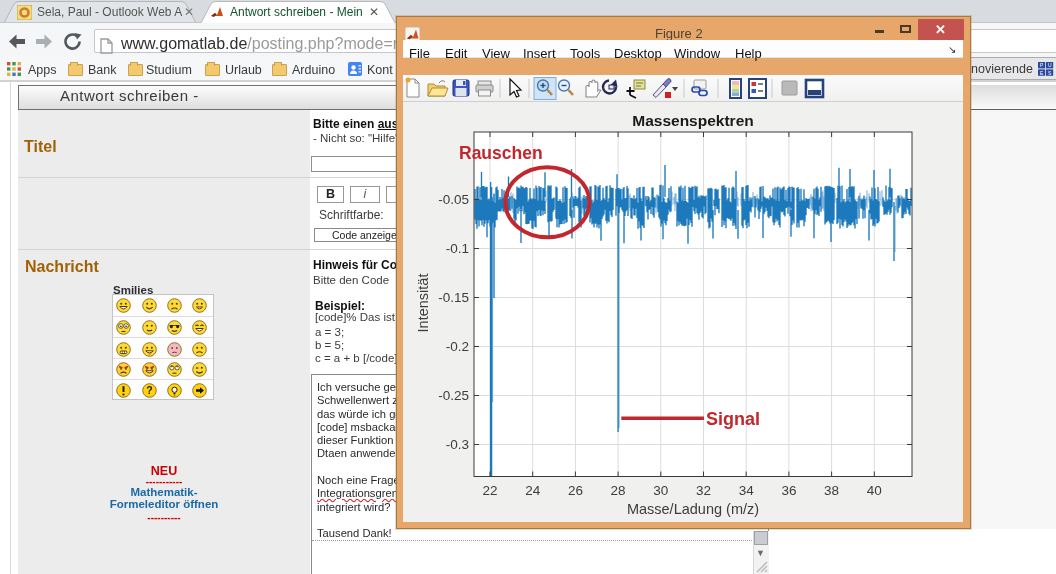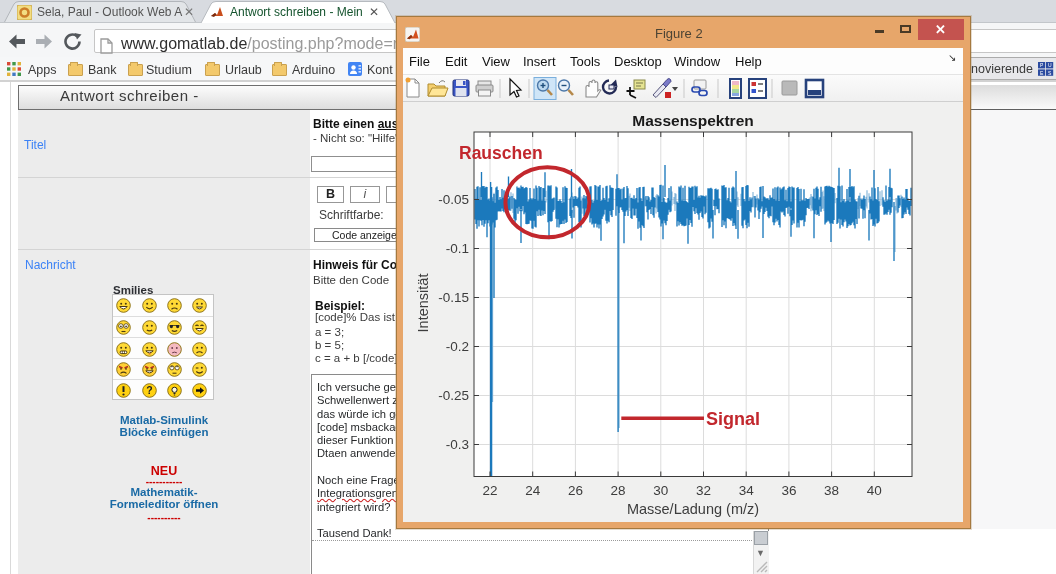--- a/index.html
+++ b/index.html
@@ -14,32 +14,32 @@
 #urlbox{left:94px;top:29px;width:980px;height:24px;background:#fff;border:1px solid #c6c6c6;border-radius:2px}
 .bk{font-size:12.5px;color:#3a3a3a;white-space:nowrap}
 .folder{width:15px;height:12px;background:#f3c96c;border:1px solid #caa14f;border-radius:1px;position:absolute}
 .folder:before{content:"";position:absolute;left:1px;top:-3px;width:6px;height:3px;background:#f3c96c;border:1px solid #caa14f;border-bottom:none;border-radius:1px 1px 0 0}
 
 #pagebg{left:0;top:82px;width:1056px;height:492px;background:#fff}
 #contborder{left:10px;top:82px;width:1px;height:492px;background:#d9d9d9}
 #headbox{left:18px;top:85px;width:947px;height:25px;background:linear-gradient(#fcfcfc,#dedede);border:1px solid #6f6f6f}
 #leftcol{left:18px;top:110px;width:292px;height:464px;background:#ececec}
 .rowline{height:1px;background:#d4d4d4}
-.lbl{font-weight:normal;font-size:12px;color:#3b82f6}
+.lbl{font-weight:bold;font-size:16px;color:#a16207}
 .small{font-size:11.5px;color:#3c3c3c}
 .bluelink{font-weight:bold;font-size:11.5px;color:#1a6aa5;text-align:center;line-height:11.5px}
 .redtxt{font-weight:bold;font-size:12px;color:#cc0000;text-align:center}
 #smilebox{left:112px;top:294px;width:102px;height:106px;background:#fdfdfd;border:1px solid #c4c4c4}
 .smrow{position:absolute;left:0;width:100%;height:1px;background:#ddd}
 #textarea1{left:311px;top:374px;width:458px;height:201px;background:#fff;border:1px solid #8a8a8a;border-bottom:none}
 .tatxt{font-size:11.2px;color:#26282a;line-height:13.3px;white-space:pre}
 
 #figwin{left:396px;top:16px;width:575px;height:513px;background:#e7a66a;border:1px solid #a5793f;box-shadow:0 0 0 1px rgba(150,110,60,.25)}
 #figtitle{position:absolute;left:0;top:0;width:100%;height:31px}
-#figmenu{position:absolute;left:6px;top:31px;width:560px;height:27px;background:#fdfdfd;border-bottom:1px solid #e4e4e4}
+#figmenu{position:absolute;left:6px;top:23px;width:560px;height:18px;background:#fdfdfd;border-bottom:1px solid #e4e4e4}
 #figtool{position:absolute;left:6px;top:58px;width:560px;height:27px;background:linear-gradient(#fbfbfb,#f0f0f0);border-bottom:1px solid #cfcfcf}
 #figcanvas{position:absolute;left:6px;top:85px;width:560px;height:420px;background:#f0f0ef}
 .mitem{position:absolute;top:6px;font-size:13px;color:#111}
 #figclose{position:absolute;left:521px;top:2px;width:46px;height:21px;background:#c4534f}
 </style></head>
 <body>
 <div id="screen">
 
 <div class="abs" id="tabstrip"></div>
 
@@ -281,21 +281,20 @@
 <svg class="abs" style="left:166.9px;top:382.5px" width="15" height="15" viewBox="0 0 15 15">
       <circle cx="7.5" cy="7.5" r="6.8" fill="#ffd110" stroke="#8f7418" stroke-width="1"></circle>
       <circle cx="7.5" cy="6.8" r="2.6" fill="#fffbe0" stroke="#222" stroke-width="1"></circle>
       <path d="M6.5 10.5 h2 M6.8 12 h1.4" stroke="#222" stroke-width="1"></path>
     </svg>
 <svg class="abs" style="left:192.0px;top:382.5px" width="15" height="15" viewBox="0 0 15 15">
       <circle cx="7.5" cy="7.5" r="6.8" fill="#ffd110" stroke="#8f7418" stroke-width="1"></circle>
       <path d="M4 6.3 L8 6.3 L8 4.2 L12 7.5 L8 10.8 L8 8.7 L4 8.7 Z" fill="#111"></path>
     </svg>
 
-<div class="abs bluelink" style="left:100px;top:415px;width:128px">Matlab-Simulink<br>Blöcke einfügen</div>
 <div class="abs redtxt" style="left:100px;top:464px;width:128px;font-size:12.5px">NEU</div>
 <div class="abs redtxt" style="left:100px;top:476px;width:128px;font-size:10px">-----------</div>
 <div class="abs bluelink" style="left:90px;top:487px;width:148px">Mathematik-<br>Formeleditor öffnen</div>
 <div class="abs redtxt" style="left:100px;top:512px;width:128px;font-size:10px">----------</div>
 
 <div class="abs" id="textarea1"></div>
 <div class="abs" style="left:312px;top:540px;width:440px;height:1px;border-top:1px dotted #9a9a9a"></div>
 <div class="abs tatxt" style="left:317px;top:381px">Ich versuche gerade
 Schwellenwert zu
 das würde ich gerne

